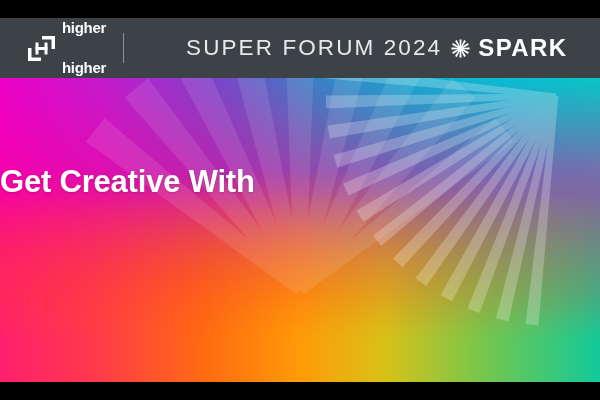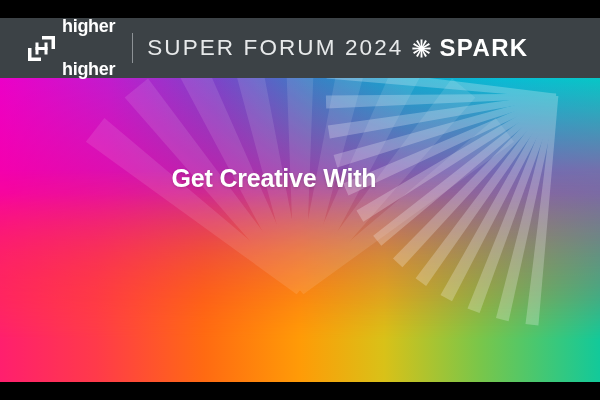--- a/index.html
+++ b/index.html
@@ -57,39 +57,40 @@
     height: 25px;
     flex: 0 0 auto;
     display: block;
   }
   .brand-wordmark {
     display: flex;
     flex-direction: column;
     line-height: 0.92;
     color: #ffffff;
     font-weight: bold;
-    font-size: 18px;
+    font-size: 15px;
     letter-spacing: -0.3px;
     gap: 26px;
   }
 
   .header-divider {
     width: 1px;
     height: 30px;
     background: #8d9296;
     margin: 0 14px 0 17px;
     flex: 0 0 auto;
   }
 
   .event-name {
     color: #e7e9ea;
     font-size: 22.5px;
     font-weight: 300;
     letter-spacing: 2.1px;
     white-space: nowrap;
+    margin-left: 48px;
   }
 
   .spark-burst {
     width: 19px;
     height: 19px;
     margin: 0 8px 0 9px;
     flex: 0 0 auto;
     display: block;
   }
 
@@ -156,25 +157,25 @@
     inset: 0;
     pointer-events: none;
   }
 
   
   .headline {
     position: absolute;
     left: 0;
     top: 162px;
     width: 548px;
-    text-align: center;
+    text-align: left;
     z-index: 20;
     color: #ffffff;
     font-weight: bold;
-    font-size: 25px;
+    font-size: 31px;
     line-height: 1.28;
     letter-spacing: -0.2px;
     text-shadow: 0 1px 3px rgba(0,0,0,0.16);
   }
   .headline .hl-line { display: block; }
 </style>
 </head>
 <body>
 
 <div class="slide">

